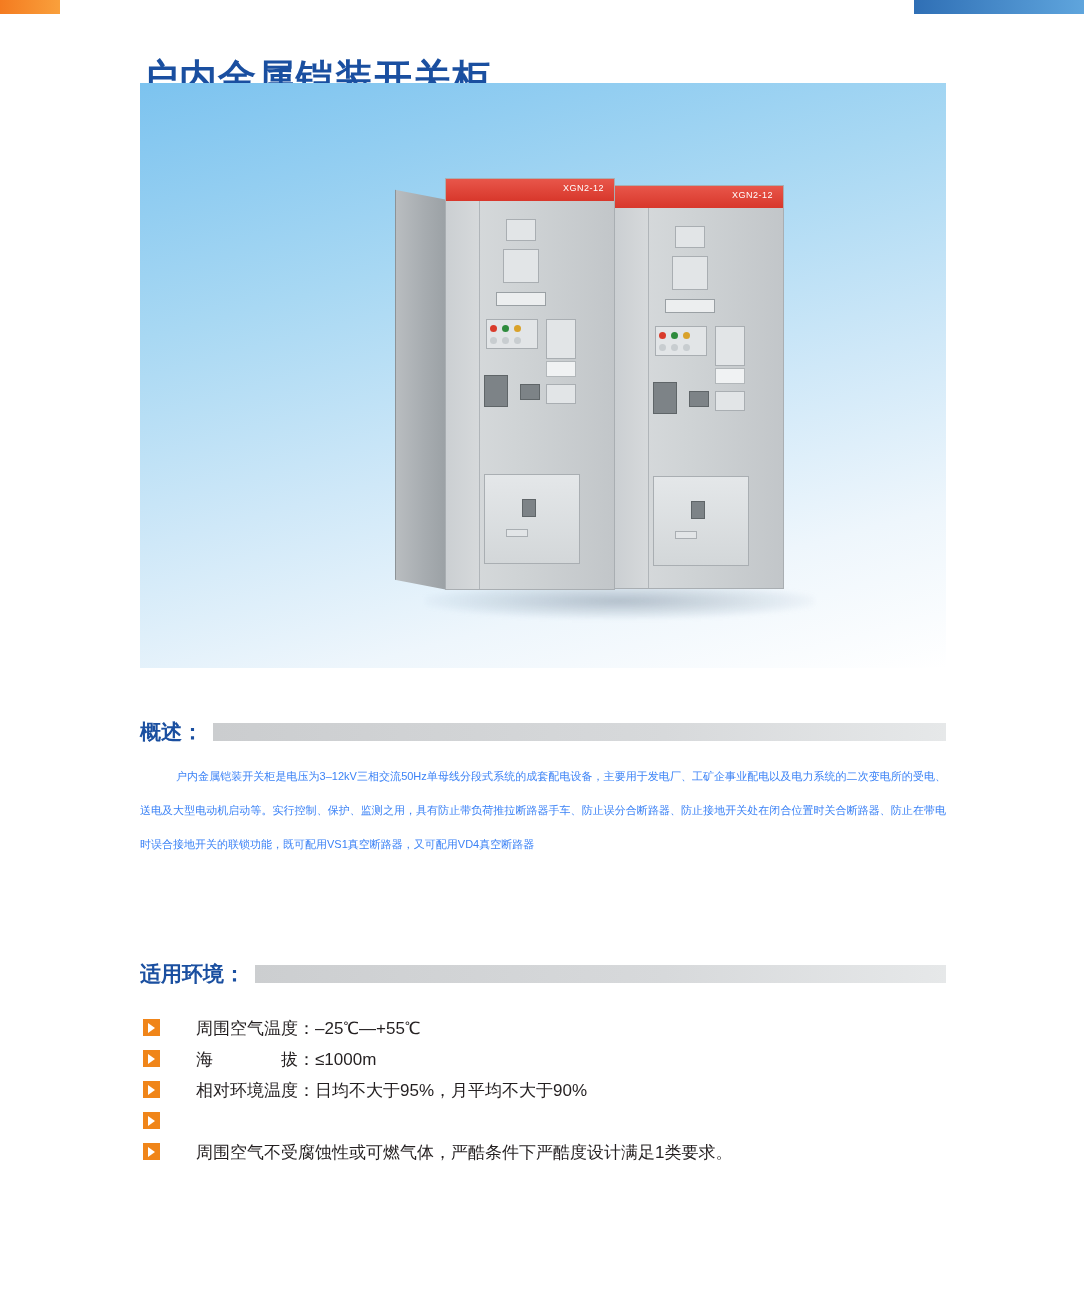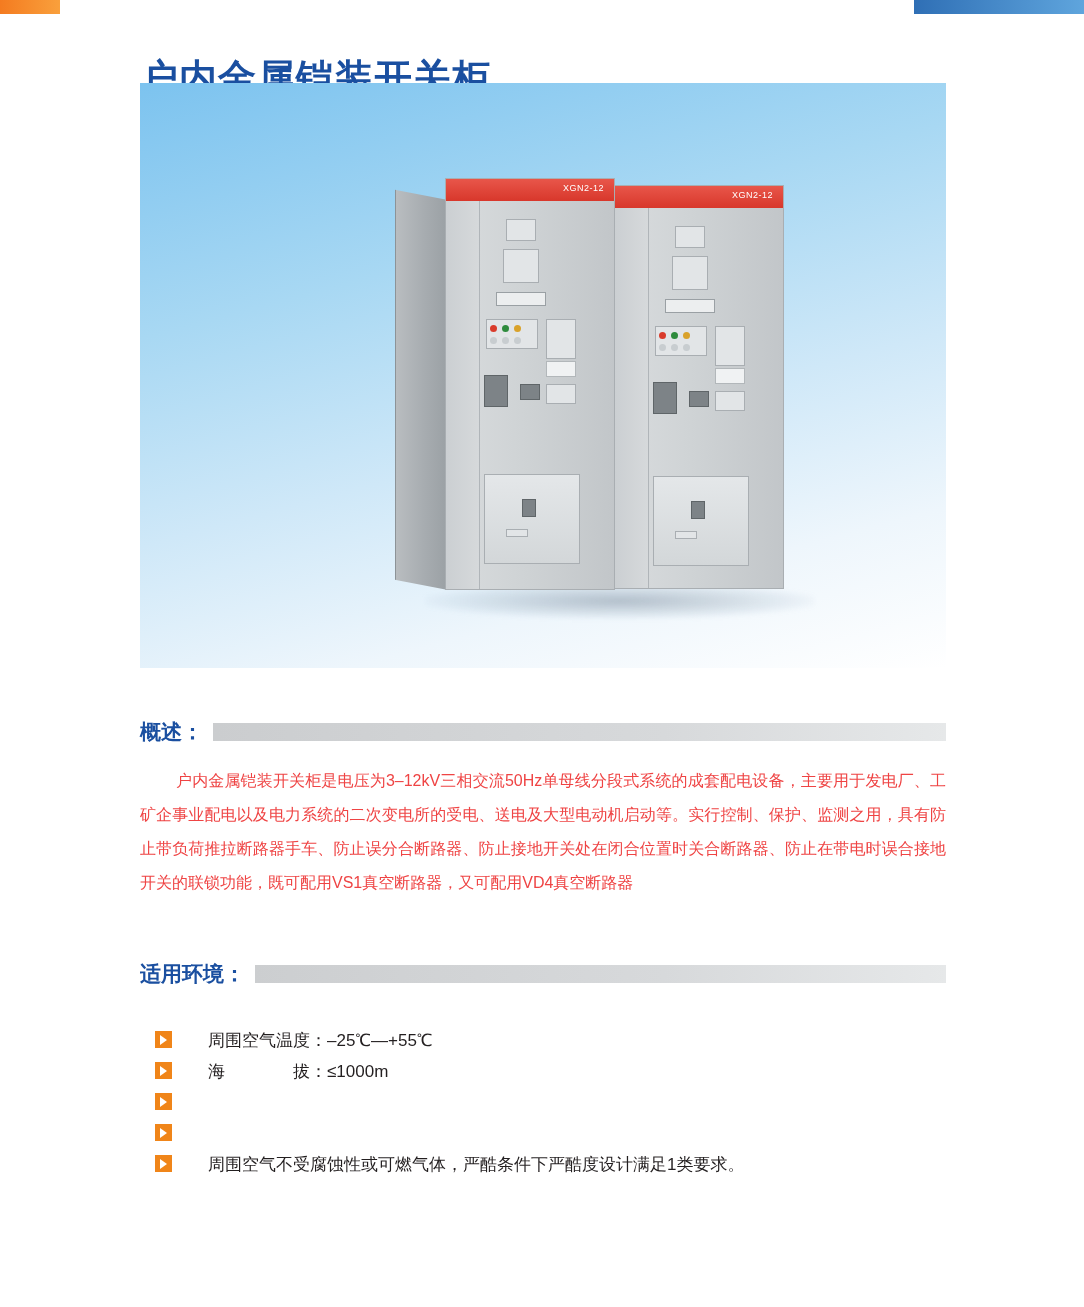--- a/index.html
+++ b/index.html
@@ -193,35 +193,35 @@
   }
 
   #overview-head { top: 700px; margin-top: 23px; }
   #env-head { top: 965px; }
 
   .body-text {
     position: absolute;
     left: 140px;
     top: 748px;
     width: 806px;
-    font-size: 16px;
+    font-size: 11px;
     line-height: 34px;
-    color: #ef4444;
+    color: #3b82f6;
     text-indent: 36px;
     text-align: justify;
   }
 
   
   .env-list {
     position: absolute;
     left: 140px;
     top: 1018px;
     width: 806px;
     list-style: none;
-    margin: 12px;
+    margin: 0;
     padding: 0;
   }
   .env-list li {
     position: relative;
     padding-left: 56px;
     margin-bottom: 9px;
     font-size: 17px;
     line-height: 22px;
     color: #231f20;
     min-height: 22px;
@@ -343,20 +343,21 @@
     <li>
       <span class="bullet-icon"></span>
       <span class="item-term">周围空气温度：–25℃—+55℃</span>
     </li>
     <li>
       <span class="bullet-icon"></span>
       <span class="item-term">海　　　　拔：≤1000m</span>
     </li>
     <li>
       <span class="bullet-icon"></span>
+      <span class="item-term">相对环境温度：日均不大于95%，月平均不大于90%</span>
     </li>
     <li>
       <span class="bullet-icon"></span>
     </li>
     <li>
       <span class="bullet-icon"></span>
       <span class="item-term">周围空气不受腐蚀性或可燃气体，严酷条件下严酷度设计满足1类要求。</span>
     </li>
   </ul>
 

